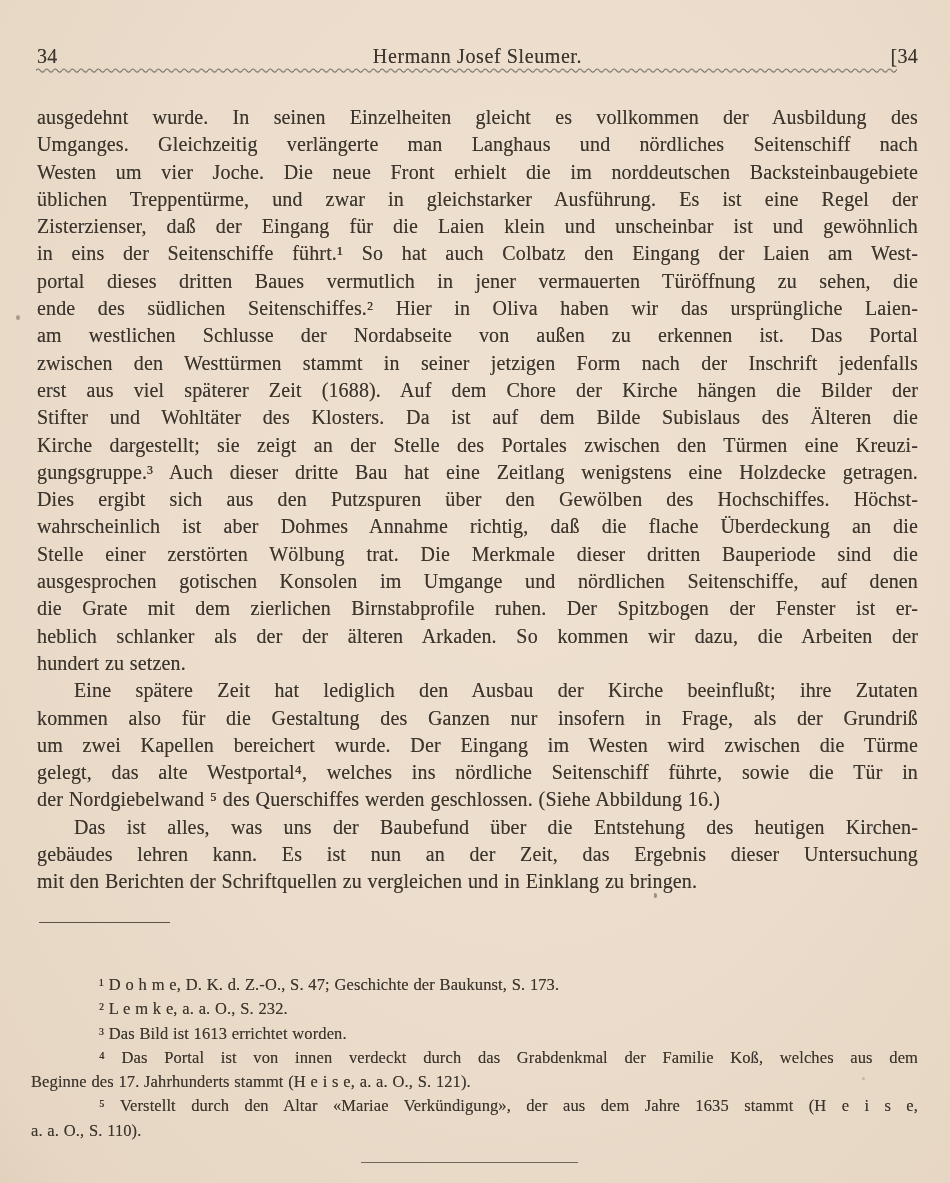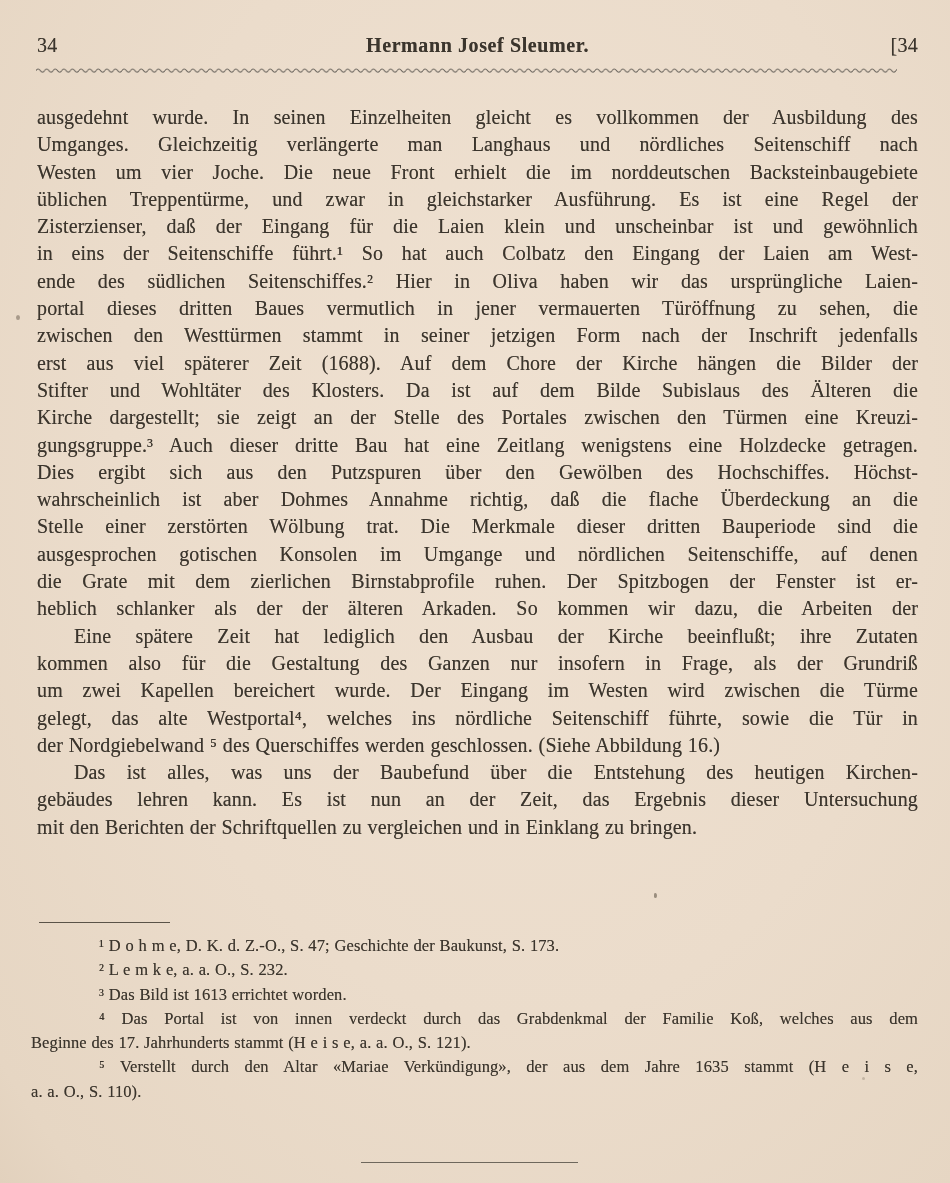--- a/index.html
+++ b/index.html
@@ -10,26 +10,26 @@
     background:#ebdccb;
     background-image:radial-gradient(ellipse at 55% 38%, #efe1d1 0%, #ebdccb 55%, #e6d6c3 92%, #e2d1bd 100%);
     overflow:hidden;
     font-family:"Liberation Serif","DejaVu Serif",serif;
     color:#3b352d;
   }
   .ink{ text-shadow:0 0 0.5px rgba(62,54,44,0.55); }
 
   
   .header{
-    position:absolute;left:37px;top:34px;width:881px;
+    position:absolute;left:37px;top:45px;width:881px;
     display:grid;grid-template-columns:1fr auto 1fr;
     font-size:20px;letter-spacing:0.3px;
   }
   .header .pg-left{justify-self:start;}
-  .header .title{justify-self:center;letter-spacing:0.6px;font-weight:bold;}
+  .header .title{justify-self:center;letter-spacing:0.6px;}
   .header .pg-right{justify-self:end;}
 
   .wavy-rule{position:absolute;left:36px;top:66px;}
 
   
   .body-text{
     position:absolute;left:37px;top:104px;width:881px;
     font-size:20px;line-height:27.3px;
   }
   .line{
@@ -40,21 +40,21 @@
   }
   .line.last{text-align-last:left;}
   .line.indent{text-indent:37px;font-family:Liberation Serif, serif;}
 
   
   .fn-rule{
     position:absolute;left:39px;top:922px;width:131px;
     border-top:1.4px solid #5a5348;
   }
   .footnotes{
-    position:absolute;left:31px;top:934px;width:887px;
+    position:absolute;left:31px;top:973px;width:887px;
     font-size:16.5px;line-height:24.3px;
   }
   .fn-line{
     text-align:justify;
     text-align-last:justify;
     word-spacing:0.5px;
     letter-spacing:0.1px;
   }
   .fn-line.last{text-align-last:left;}
   .fn-line.first{text-indent:68px;}
@@ -90,33 +90,35 @@
     <rect width="861" height="8" fill="url(#wavepat)"></rect>
   </svg>
 
   <div class="body-text ink">
       <div class="line">ausgedehnt wurde. In seinen Einzelheiten gleicht es vollkommen der Ausbildung des</div>
       <div class="line">Umganges. Gleichzeitig verlängerte man Langhaus und nördliches Seitenschiff nach</div>
       <div class="line">Westen um vier Joche. Die neue Front erhielt die im norddeutschen Backsteinbaugebiete</div>
       <div class="line">üblichen Treppentürme, und zwar in gleichstarker Ausführung. Es ist eine Regel der</div>
       <div class="line">Zisterzienser, daß der Eingang für die Laien klein und unscheinbar ist und gewöhnlich</div>
       <div class="line">in eins der Seitenschiffe führt.¹ So hat auch Colbatz den Eingang der Laien am West-</div>
+      <div class="line">portal dieses dritten Baues vermutlich in jener vermauerten Türöffnung zu sehen, die</div>
       <div class="line">ende des südlichen Seitenschiffes.² Hier in Oliva haben wir das ursprüngliche Laien-</div>
-      <div class="line">portal dieses dritten Baues vermutlich in jener vermauerten Türöffnung zu sehen, die</div>
+      <div class="line">am westlichen Schlusse der Nordabseite von außen zu erkennen ist. Das Portal</div>
       <div class="line">zwischen den Westtürmen stammt in seiner jetzigen Form nach der Inschrift jedenfalls</div>
       <div class="line">erst aus viel späterer Zeit (1688). Auf dem Chore der Kirche hängen die Bilder der</div>
       <div class="line">Stifter und Wohltäter des Klosters. Da ist auf dem Bilde Subislaus des Älteren die</div>
       <div class="line">Kirche dargestellt; sie zeigt an der Stelle des Portales zwischen den Türmen eine Kreuzi-</div>
       <div class="line">gungsgruppe.³ Auch dieser dritte Bau hat eine Zeitlang wenigstens eine Holzdecke getragen.</div>
       <div class="line">Dies ergibt sich aus den Putzspuren über den Gewölben des Hochschiffes. Höchst-</div>
       <div class="line">wahrscheinlich ist aber Dohmes Annahme richtig, daß die flache Überdeckung an die</div>
       <div class="line">Stelle einer zerstörten Wölbung trat. Die Merkmale dieser dritten Bauperiode sind die</div>
       <div class="line">ausgesprochen gotischen Konsolen im Umgange und nördlichen Seitenschiffe, auf denen</div>
       <div class="line">die Grate mit dem zierlichen Birnstabprofile ruhen. Der Spitzbogen der Fenster ist er-</div>
       <div class="line">heblich schlanker als der der älteren Arkaden. So kommen wir dazu, die Arbeiten der</div>
+      <div class="line last">hundert zu setzen.</div>
       <div class="line indent">Eine spätere Zeit hat lediglich den Ausbau der Kirche beeinflußt; ihre Zutaten</div>
       <div class="line">kommen also für die Gestaltung des Ganzen nur insofern in Frage, als der Grundriß</div>
       <div class="line">um zwei Kapellen bereichert wurde. Der Eingang im Westen wird zwischen die Türme</div>
       <div class="line">gelegt, das alte Westportal⁴, welches ins nördliche Seitenschiff führte, sowie die Tür in</div>
       <div class="line last">der Nordgiebelwand ⁵ des Querschiffes werden geschlossen. (Siehe Abbildung 16.)</div>
       <div class="line indent">Das ist alles, was uns der Baubefund über die Entstehung des heutigen Kirchen-</div>
       <div class="line">gebäudes lehren kann. Es ist nun an der Zeit, das Ergebnis dieser Untersuchung</div>
       <div class="line last">mit den Berichten der Schriftquellen zu vergleichen und in Einklang zu bringen.</div>
     </div>
 

